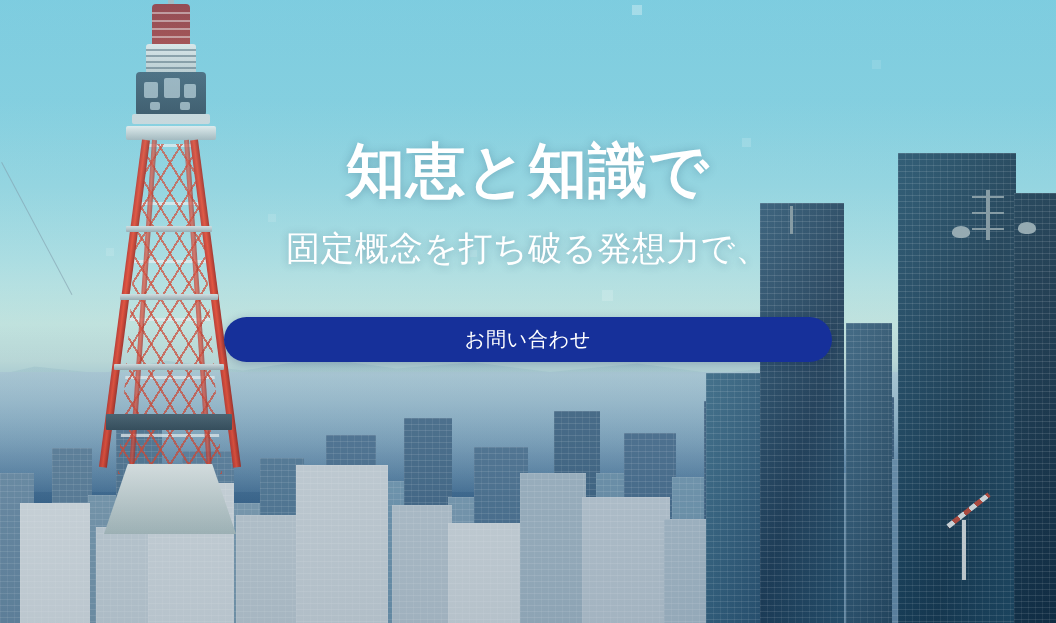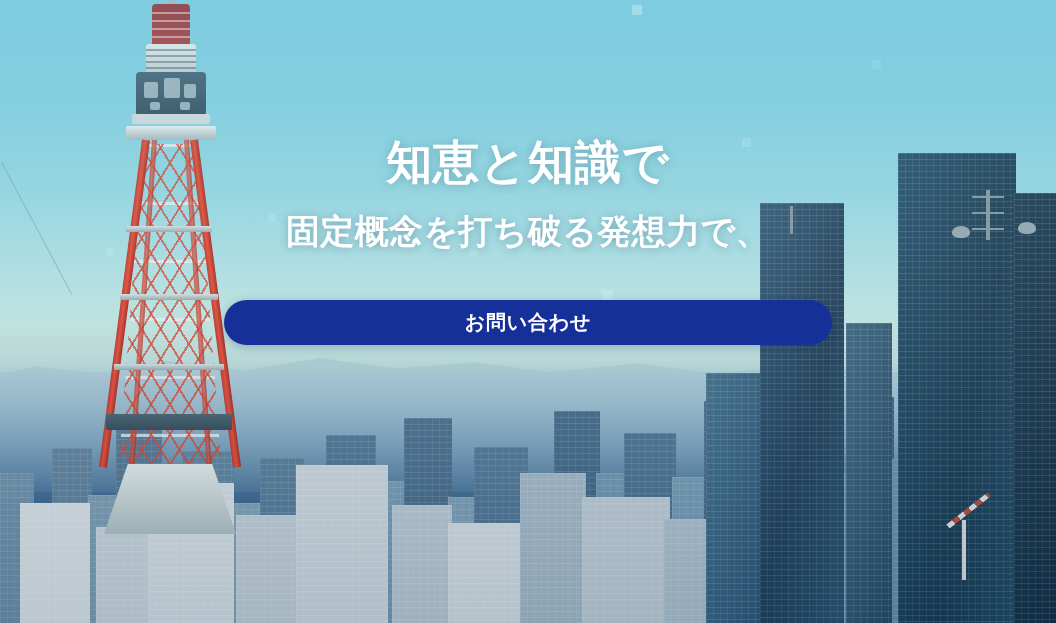--- a/index.html
+++ b/index.html
@@ -173,50 +173,50 @@
     display: flex;
     flex-direction: column;
     align-items: center;
     text-align: center;
   }
 
   .headline {
     margin: 0;
     color: #ffffff;
     font-weight: 700;
-    font-size: 46px;
+    font-size: 59px;
     line-height: 1.33;
     letter-spacing: .02em;
     text-shadow: 0 1px 10px rgba(20,60,90,.28);
   }
   .headline .ln { display: block; white-space: nowrap; }
   .headline .ln1 { margin-top: 132px; }
 
   .subhead {
     margin: 14px 0 0 0;
     color: #ffffff;
     font-weight: 400;
     font-size: 34px;
     line-height: 1.44;
     letter-spacing: .01em;
     text-shadow: 0 1px 8px rgba(20,60,90,.32);
   }
-  .subhead .ln { display: block; white-space: nowrap; font-weight: bold; }
+  .subhead .ln { display: block; white-space: nowrap; }
 
   .cta {
     margin-top: 44px;
     width: 608px;
     height: 45px;
     border: 0;
     border-radius: 23px;
     background: #16309a;
     color: #ffffff;
     font-family: inherit;
     font-size: 20px;
-    font-weight: 700;
+    font-weight: 400;
     letter-spacing: .04em;
     cursor: pointer;
     display: flex;
     align-items: center;
     justify-content: center;
     box-shadow: 0 2px 10px rgba(10,30,90,.25);
   }
 </style>
 </head>
 <body>

